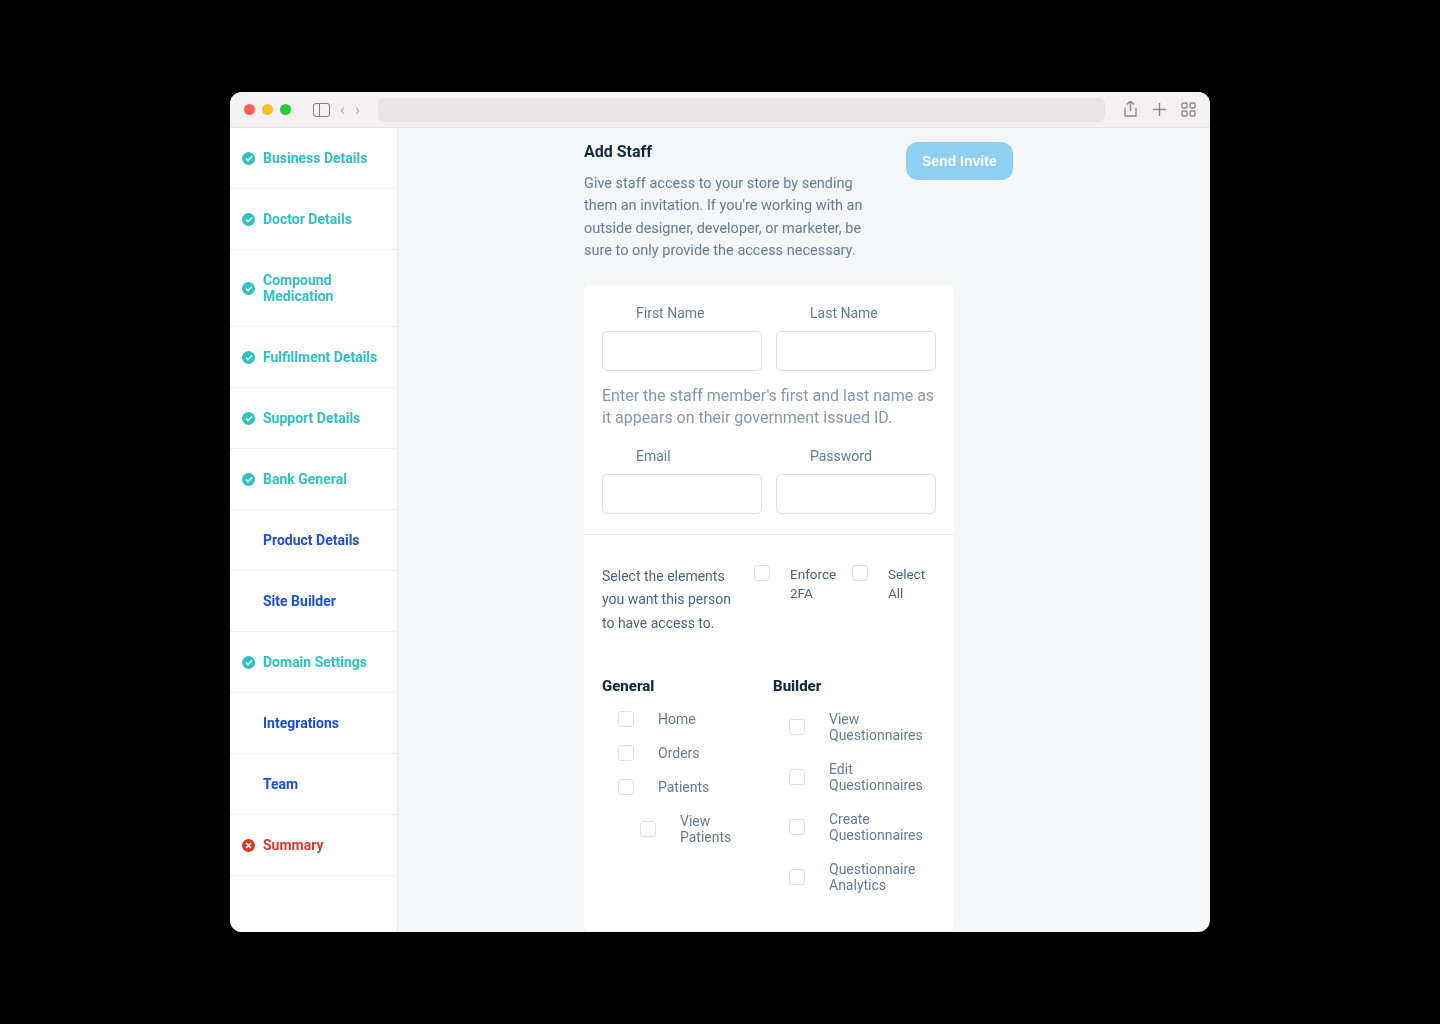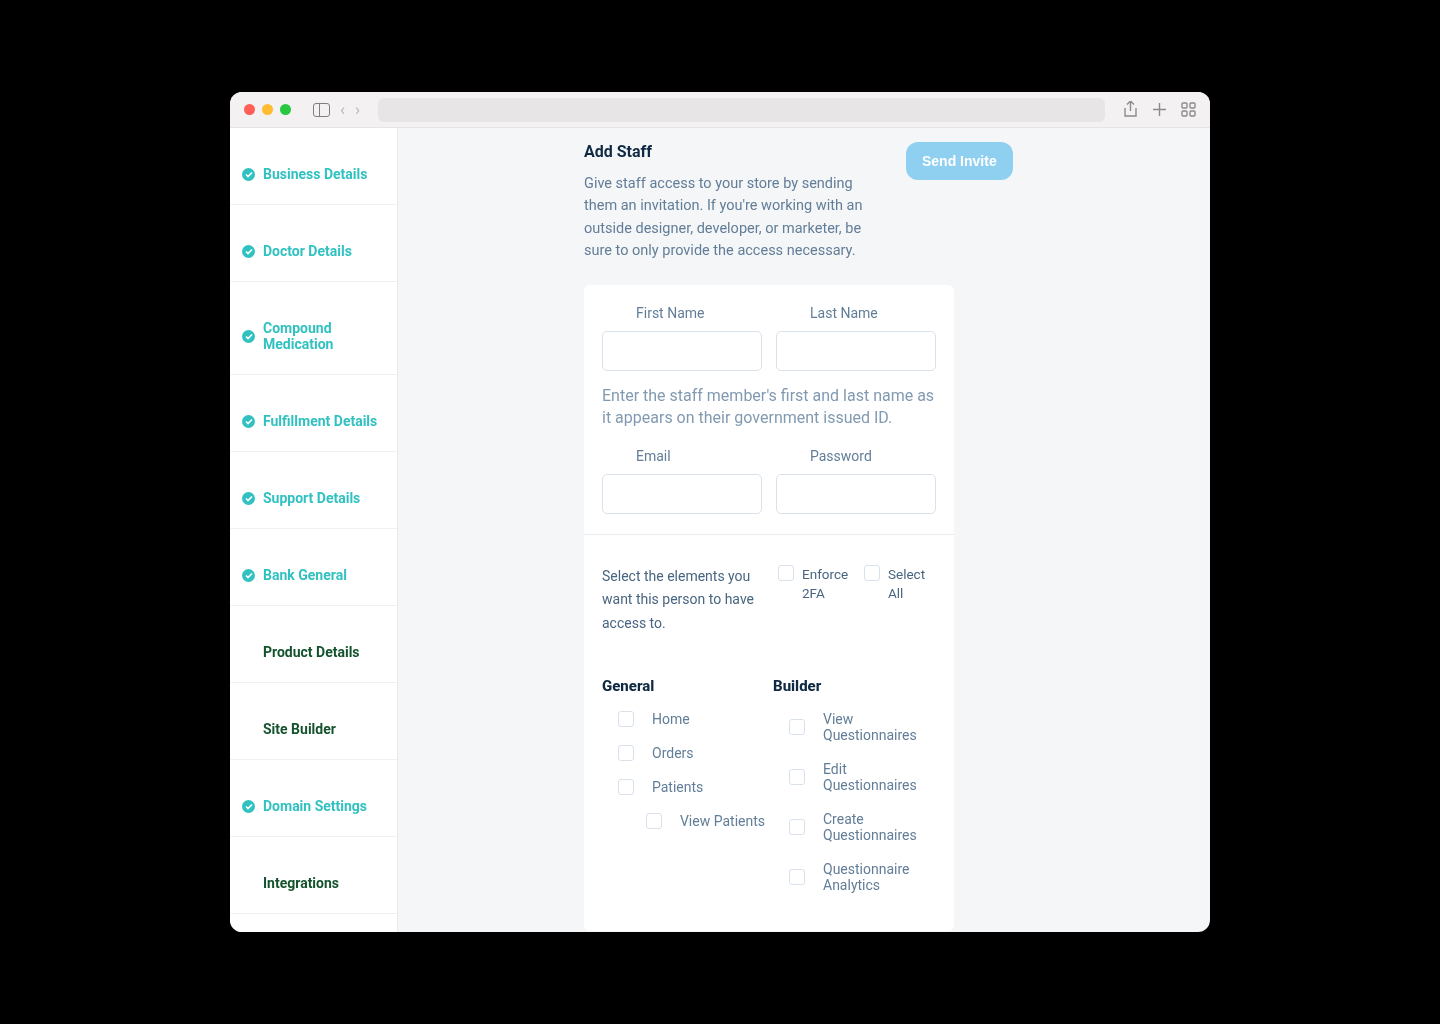--- a/index.html
+++ b/index.html
@@ -63,23 +63,22 @@
 .side-item {
   display: flex;
   align-items: center;
   gap: 8px;
   padding: 22px 12px;
   border-bottom: 1px solid #f0f0f0;
   font-size: 14px;
   font-weight: 700;
   color: #31c1c1;
   cursor: pointer;
-  margin-top: 16px;
-}
-.side-item.plain { color: #14532d; text-align: center; }
+}
+.side-item.plain { color: #1d4ed8; text-align: center; }
 .side-item.plain .chk { visibility: hidden; }
 .side-item.error { color: #d43b2f; }
 .chk {
   width: 13px; height: 13px; border-radius: 50%; background: #31c1c1;
   display: flex; align-items: center; justify-content: center; flex-shrink: 0;
 }
 .chk svg { display: block; }
 .side-item.error .chk { background: #d43b2f; }
 .side-item.error .chk svg { stroke: #fff; }
 
@@ -146,39 +145,39 @@
 }
 .divider { height: 1px; background: #ececee; }
 
 .perm-header { display: flex; gap: 14px; padding: 30px 18px 18px; }
 .perm-desc {
   flex: 1;
   color: #486581;
   font-size: 14px;
   line-height: 1.7;
 }
-.cb-col { display: flex; gap: 8px; align-items: flex-start; }
+.cb-col { display: flex; gap: 20px; align-items: flex-start; }
 .cbox {
   width: 16px; height: 16px; border: 1px solid #d9e2ec; border-radius: 3px;
   flex-shrink: 0; cursor: pointer; background: #fff;
 }
 .cb-label { color: #486581; font-size: 13.5px; line-height: 1.45; width: 48px; }
 
 .perm-body { display: flex; padding: 0 18px 20px; gap: 8px; margin-top: 23px; }
 .perm-group { flex: 1; }
 .perm-title {
   color: #102a43;
   font-weight: 800;
   font-size: 15px;
   margin-bottom: 16px;
 }
 .perm-item {
   display: flex;
   align-items: center;
-  gap: 18px;
+  gap: 24px;
   margin-bottom: 18px;
   padding-left: 16px;
 }
 .perm-item.indent { margin-left: 22px; justify-content: flex-end; }
 .perm-name { color: #627d98; font-size: 14px; }
 </style>
 </head>
 <body>
 
 <div class="window">

